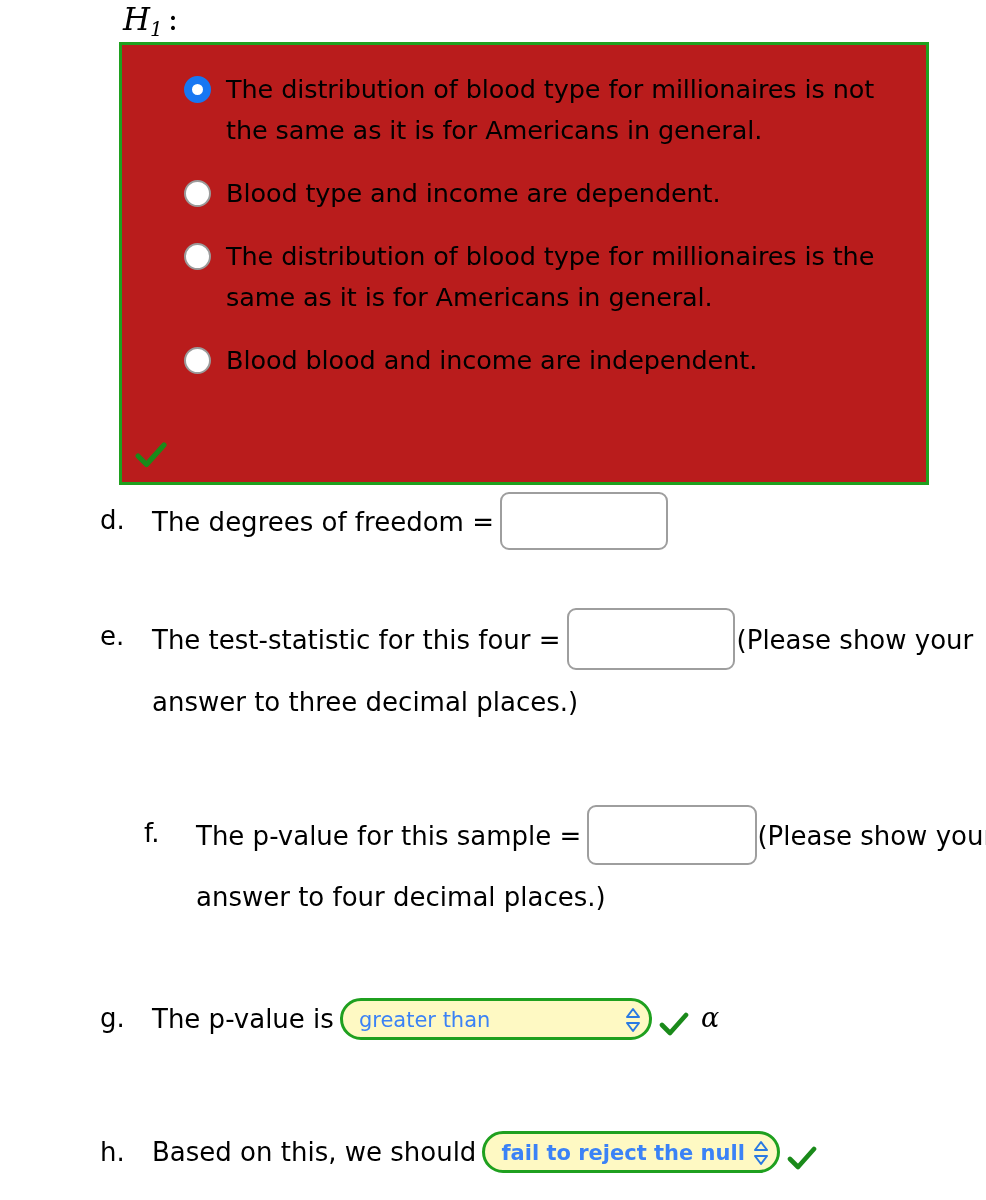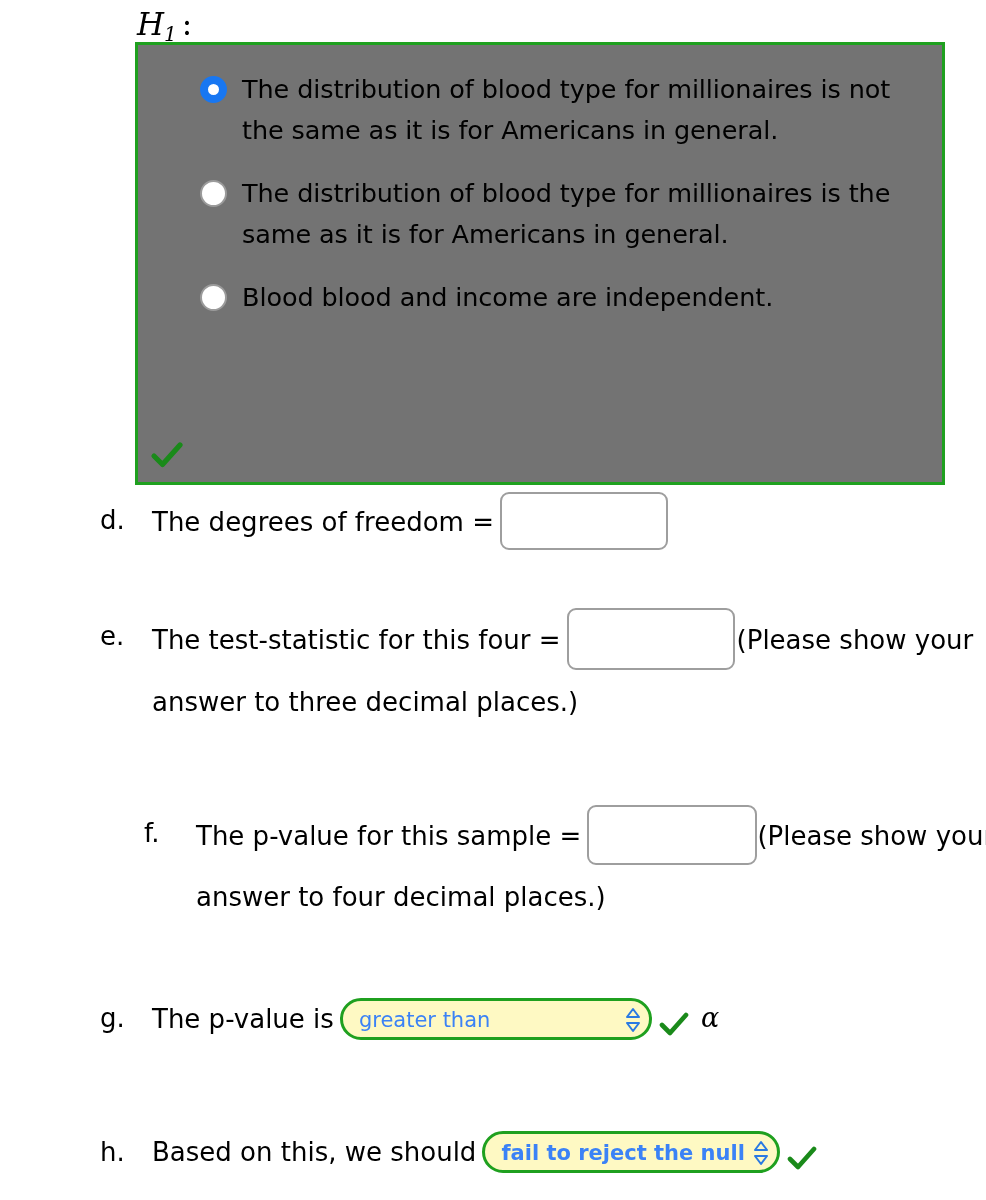--- a/index.html
+++ b/index.html
@@ -13,48 +13,48 @@
     height: 1200px;
     position: relative;
     font-family: "DejaVu Sans", sans-serif;
     color: #000000;
     overflow: hidden;
   }
 
   
   .h1-label {
     position: absolute;
-    left: 137px;
+    left: 123px;
     top: 2px;
     font-family: "DejaVu Serif", serif;
     font-style: italic;
     font-size: 31px;
-    line-height: 44px;
+    line-height: 34px;
     white-space: nowrap;
   }
   .h1-label .sub {
     font-size: 20px;
     vertical-align: -0.28em;
     font-style: italic;
   }
   .h1-label .colon {
     font-style: normal;
     font-family: "DejaVu Serif", serif;
     margin-left: 5px;
   }
 
   
   .answer-box {
     position: absolute;
-    left: 135px;
+    left: 119px;
     top: 42px;
     width: 810px;
     height: 443px;
     border: 3px solid #1fa01f;
-    background: #737373;
+    background: #b91c1c;
   }
 
   .radio-list {
     position: absolute;
     left: 62px;
     top: 24px;
     width: 730px;
   }
 
   .radio-row {
@@ -185,20 +185,24 @@
 
 <div class="answer-box">
 
   <div class="radio-list">
 
     <div class="radio-row">
       <span class="radio-mark checked"></span>
       <span class="radio-text">The distribution of blood type for millionaires is not the same as it is for Americans in general.</span>
     </div>
 
+    <div class="radio-row">
+      <span class="radio-mark"></span>
+      <span class="radio-text">Blood type and income are dependent.</span>
+    </div>
 
     <div class="radio-row">
       <span class="radio-mark"></span>
       <span class="radio-text">The distribution of blood type for millionaires is the same as it is for Americans in general.</span>
     </div>
 
     <div class="radio-row">
       <span class="radio-mark"></span>
       <span class="radio-text">Blood blood and income are independent.</span>
     </div>

